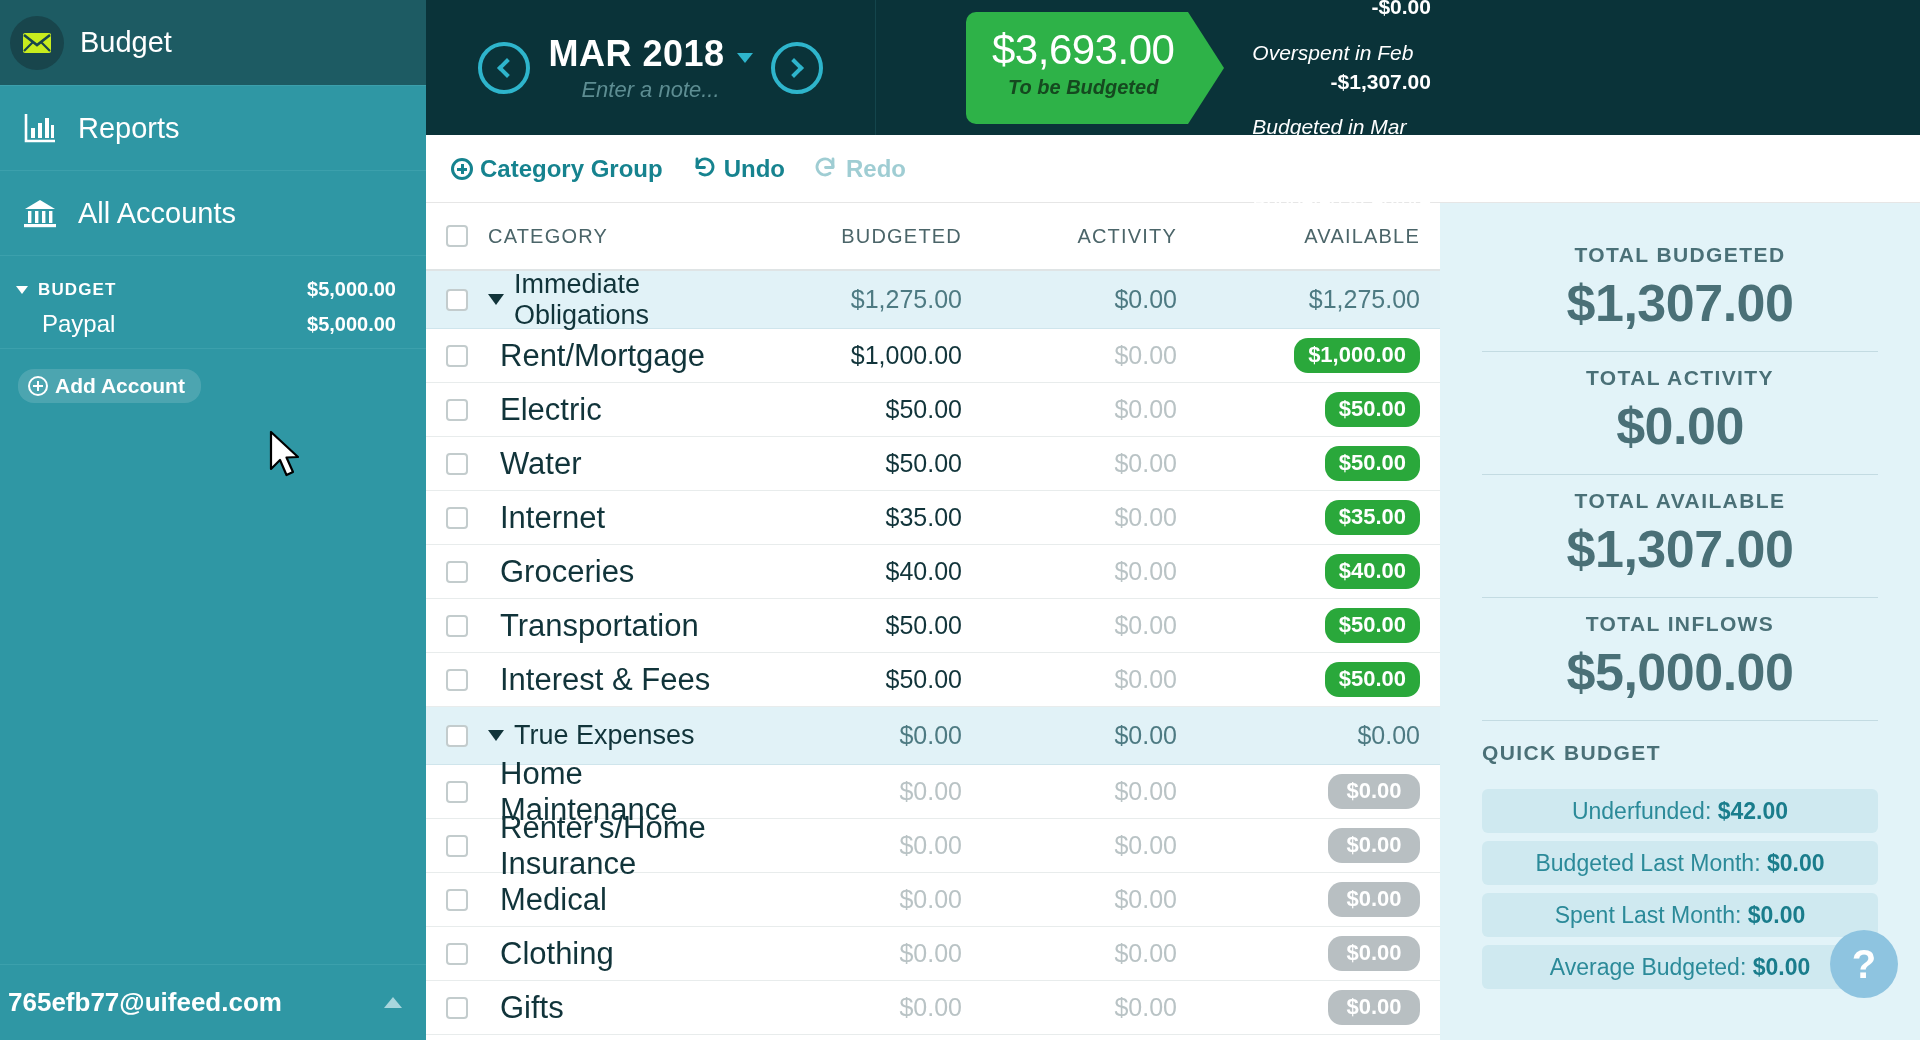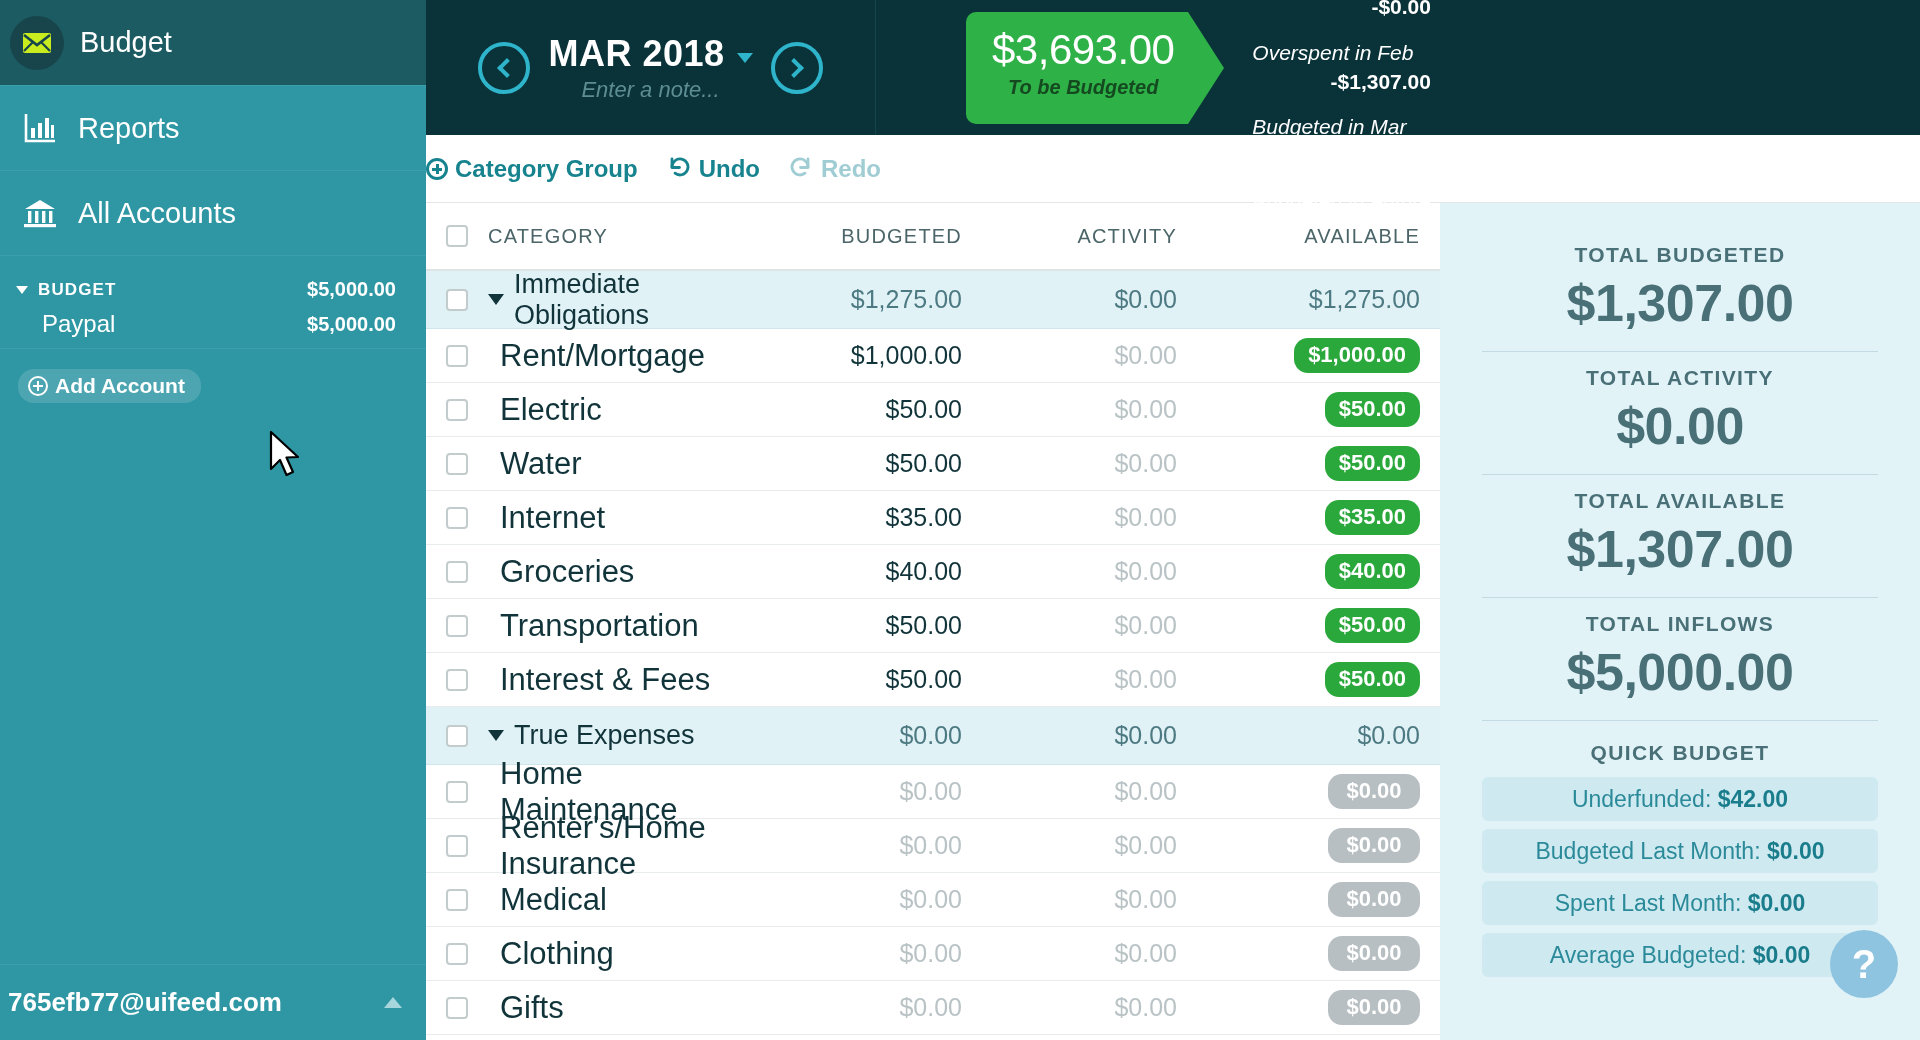--- a/index.html
+++ b/index.html
@@ -163,21 +163,21 @@
     border-bottom: 56px solid transparent;
     border-left: 36px solid #2eb248;
   }
   .tbb-details { }
   .tbb-line { display: flex; justify-content: flex-end; gap: 17px; line-height: 1.38; white-space: nowrap; flex-direction: column; }
   .tbb-num { color: #ffffff; font-size: 21px; font-weight: bold; text-align: right; min-width: 150px; }
   .tbb-text { color: #ffffff; font-size: 21px; font-style: italic; font-weight: normal; }
 
   .toolbar {
     height: 68px; background: #ffffff; display: flex; align-items: center;
-    padding-left: 0; gap: 28px; border-bottom: 1px solid #e6e6e6;
+    padding-left: 25px; gap: 28px; border-bottom: 1px solid #e6e6e6;
   }
   .tool-btn { display: flex; align-items: center; gap: 7px; cursor: pointer; }
   .tool-btn .lbl { color: #16838f; font-size: 24px; font-weight: bold; }
   .tool-btn.disabled .lbl { color: #9fcdd3; }
   .plus-circle-teal {
     width: 22px; height: 22px; border-radius: 50%; border: 3px solid #16838f; position: relative;
   }
   .plus-circle-teal:before, .plus-circle-teal:after { content:''; position:absolute; background:#16838f; }
   .plus-circle-teal:before { left: 3px; right: 3px; top: 7px; height: 3px; }
   .plus-circle-teal:after { top: 3px; bottom: 3px; left: 7px; width: 3px; }
@@ -223,21 +223,21 @@
 
   
   .summary {
     width: 480px; flex: 0 0 480px; background: #e2f3f8;
     padding: 26px 42px 0; position: relative; overflow: hidden;
   }
   .sum-block { text-align: center; padding: 14px 0 18px; }
   .sum-label { font-size: 21px; letter-spacing: 1.4px; color: #4a7077; font-weight: bold; }
   .sum-value { font-size: 52px; color: #4a7077; font-weight: bold; margin-top: 6px; letter-spacing: -0.5px; }
   .sum-div { height: 1px; background: #c3dbe2; }
-  .qb-title { font-size: 21px; letter-spacing: 1.4px; color: #4a7077; font-weight: bold; text-align: center; padding: 20px 0 12px; }
+  .qb-title { font-size: 21px; letter-spacing: 1.4px; color: #4a7077; font-weight: bold; padding: 20px 0 24px; }
   .qb-btn {
     background: #cfe9f0; border-radius: 6px; height: 44px;
     display: flex; align-items: center; justify-content: center;
     margin-bottom: 8px; cursor: pointer;
   }
   .qb-text { font-size: 23px; color: #2b8a99; }
   .qb-text b { font-weight: bold; color: #1a7d8c; }
 
   .help-fab {
     position: absolute; right: 22px; bottom: 42px;

